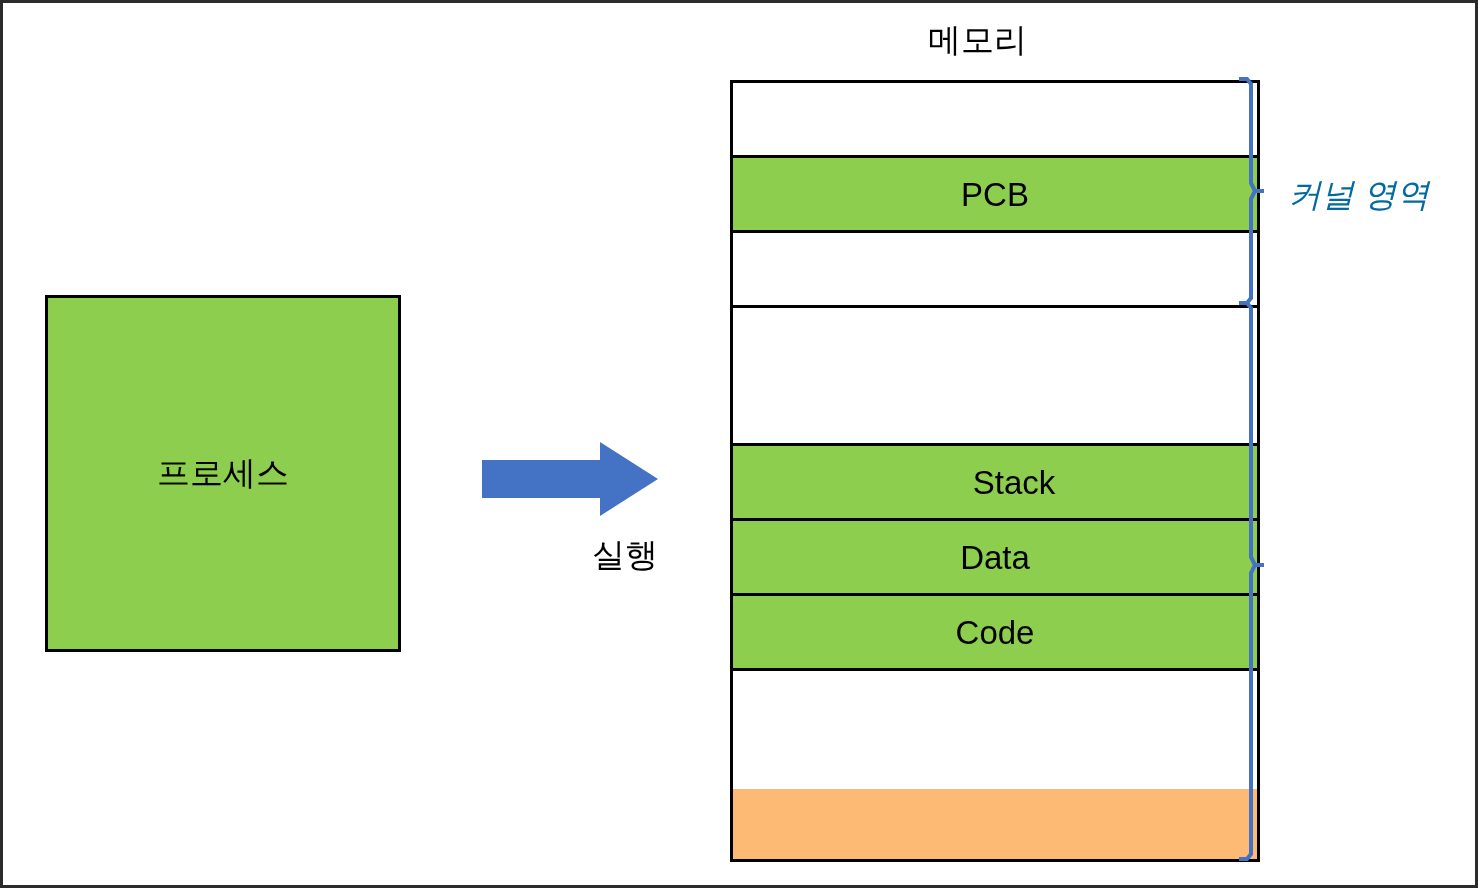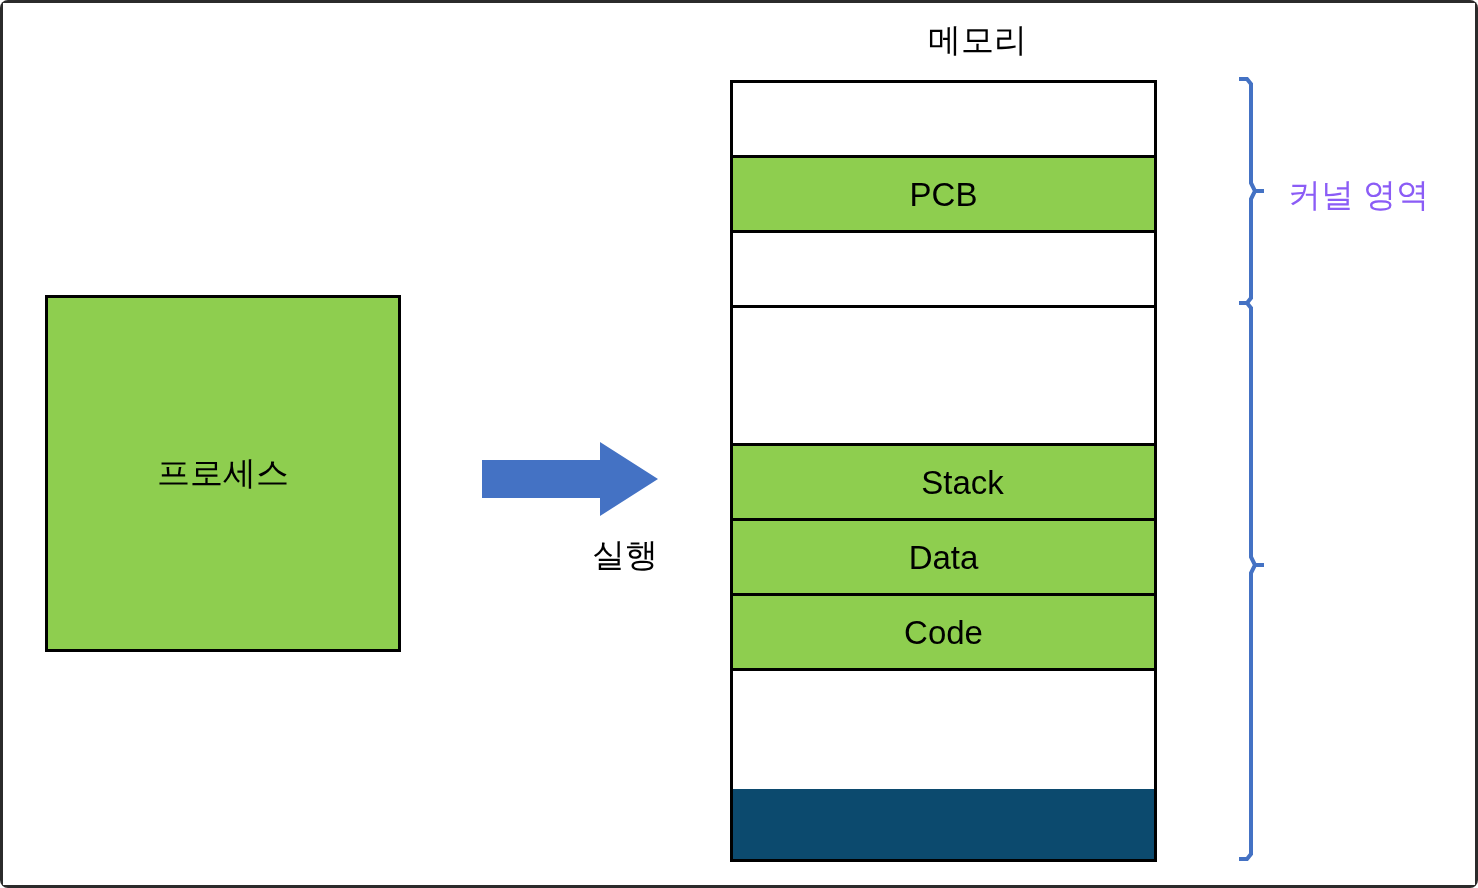--- a/index.html
+++ b/index.html
@@ -10,21 +10,20 @@
   body {
     font-family: "Liberation Sans", "DejaVu Sans", sans-serif;
   }
   #canvas {
     position: relative;
     width: 1478px;
     height: 888px;
     background: #ffffff;
     overflow: hidden;
     box-sizing: border-box;
-    border-radius: 8px;
   }
   
   .outer-frame {
     position: absolute;
     left: 0;
     top: 0;
     width: 1478px;
     height: 888px;
     box-sizing: border-box;
     border: 3px solid #2b2b2b;
@@ -42,25 +41,25 @@
     color: #000000;
     line-height: 1.1;
     white-space: nowrap;
   }
 
   
   .memory-block {
     position: absolute;
     left: 730px;
     top: 80px;
-    width: 427px;
+    width: 530px;
     height: 782px;
     box-sizing: border-box;
     border: 3px solid #000000;
-    background: #0c4a6e;
+    background: #fdba74;
     display: flex;
     flex-direction: column;
   }
   .mem-row {
     box-sizing: border-box;
     display: flex;
     align-items: center;
     justify-content: center;
     font-size: 33px;
     color: #000000;
@@ -124,22 +123,23 @@
   .brace {
     position: absolute;
   }
   .brace svg { display: block; }
   .brace-kernel { left: 1238px; top: 76px;  width: 26px; height: 230px; }
   .brace-user   { left: 1238px; top: 300px; width: 26px; height: 562px; }
 
   .region-label {
     position: absolute;
     font-size: 33px;
-    color: #8b5cf6;
-    white-space: nowrap;
+    color: #0369a1;
+    white-space: nowrap;
+    font-style: italic;
   }
   .region-label-kernel { left: 1288px; top: 173px; }
   .region-label-user   { left: 1288px; top: 543px; }
 </style>
 </head>
 <body>
 
 <div id="canvas">
 
   <div class="outer-frame"></div>

